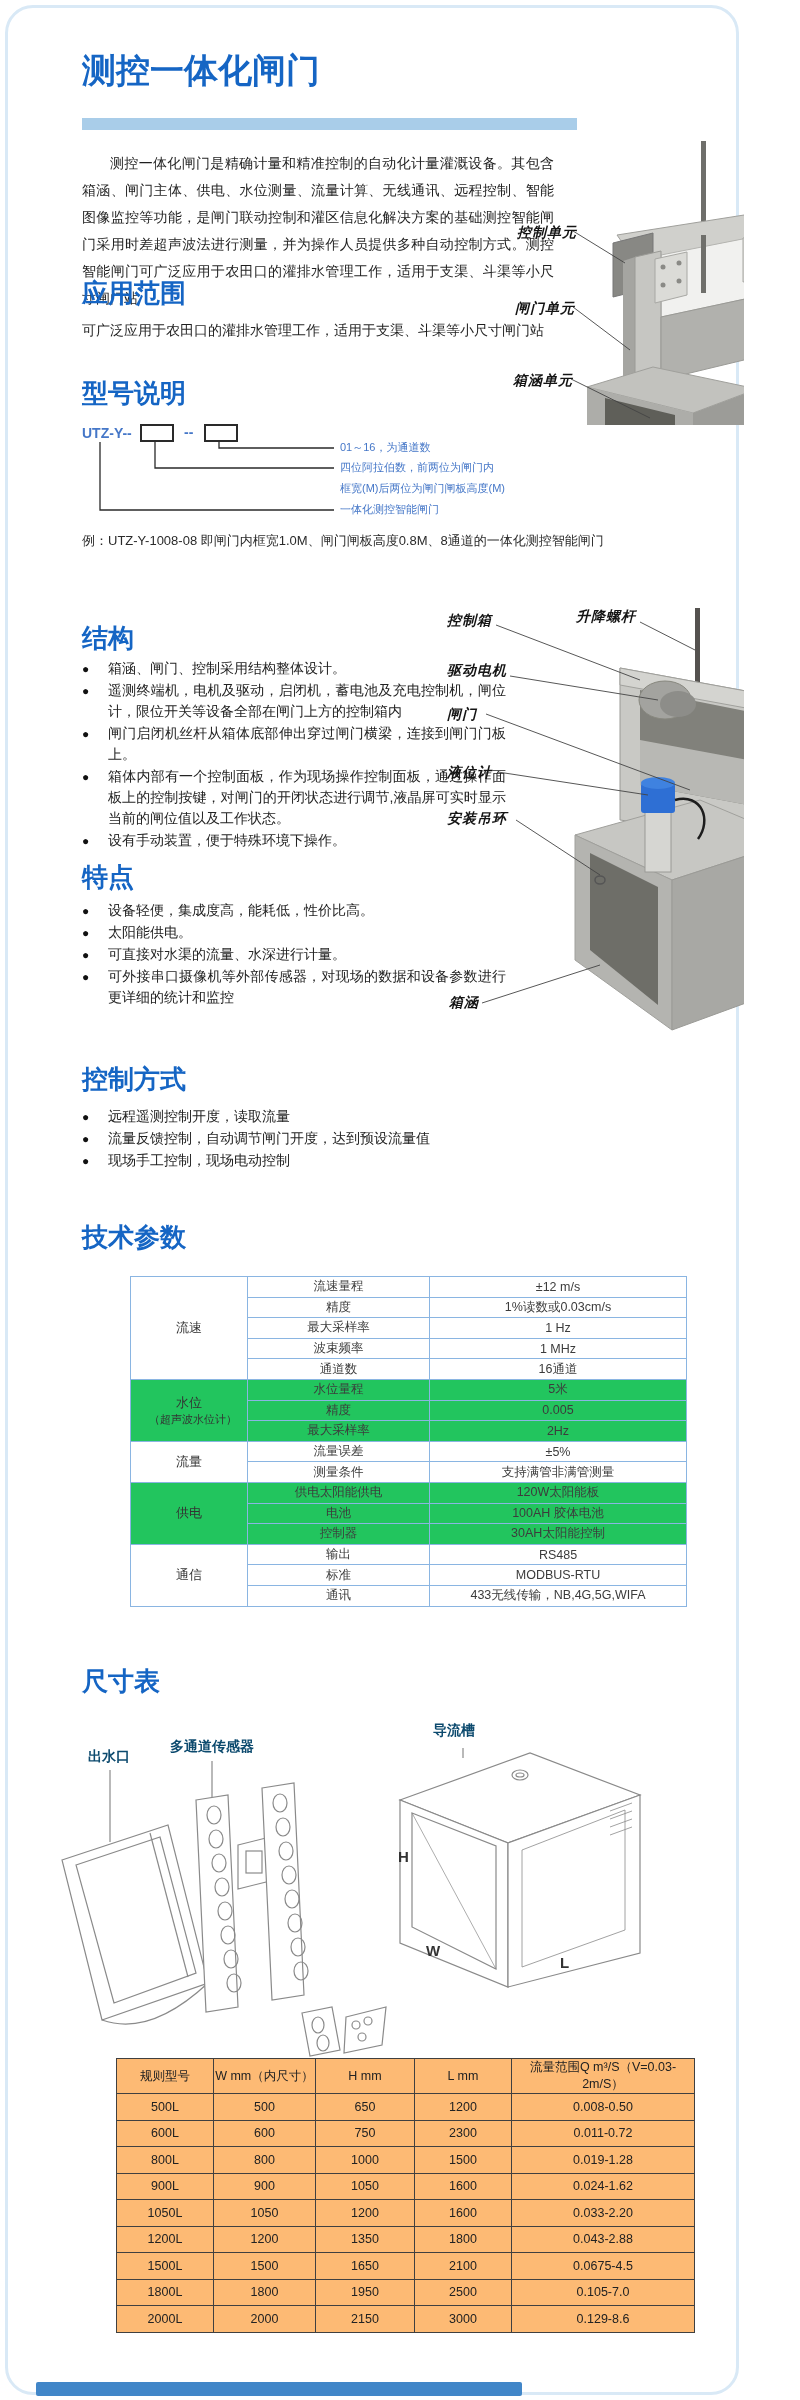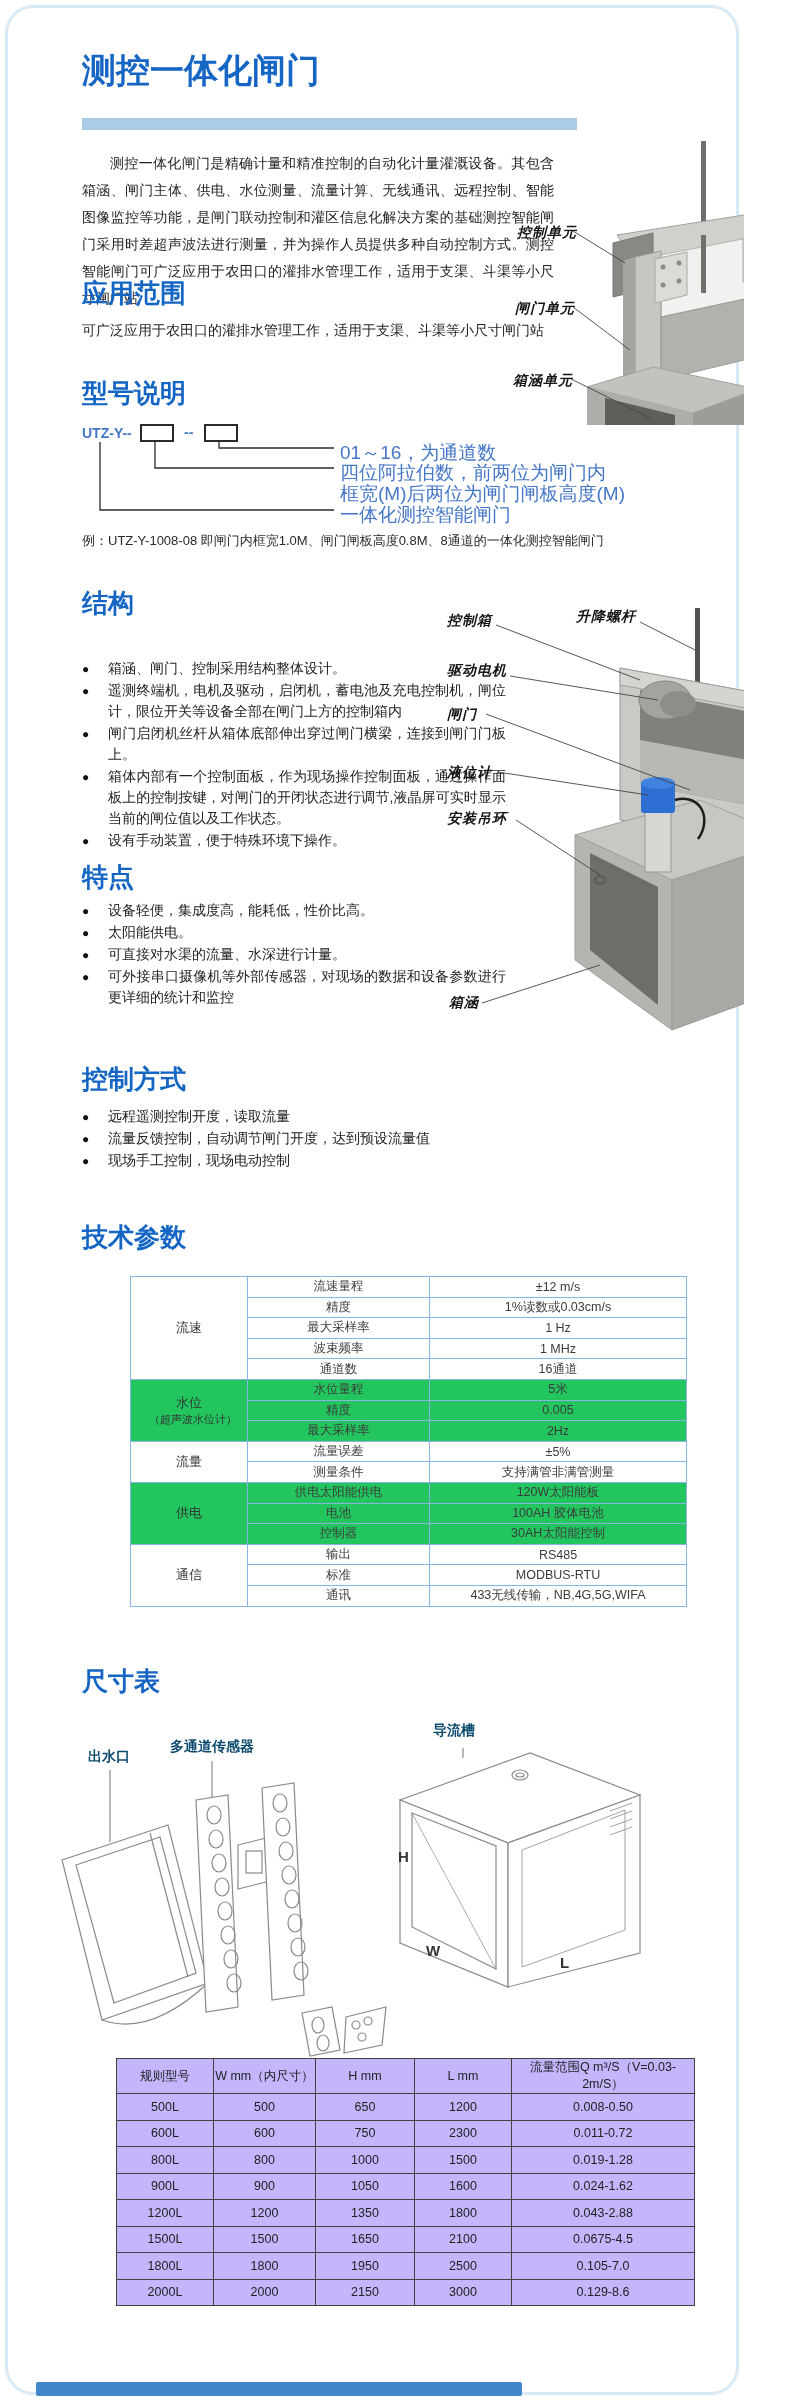--- a/index.html
+++ b/index.html
@@ -16,34 +16,34 @@
   .blist li{position:relative;padding-left:26px;font-size:14px;line-height:21px;color:#232323;
             margin-bottom:1px;text-align:justify;}
   .blist li::before{content:"●";position:absolute;left:0;top:1px;font-size:12px;color:#111;}
   
   .model{position:absolute;left:82px;top:424px;width:470px;height:105px;}
   .mprefix{position:absolute;left:0;top:1px;font-size:14px;font-weight:bold;color:#4577c8;}
   .mbox{position:absolute;top:0;width:30px;height:14px;border:2px solid #2a2a2a;background:#fff;}
   .mb1{left:58px;} .mb2{left:122px;}
   .mdash{position:absolute;left:102px;top:0;font-size:14px;font-weight:bold;color:#4577c8;}
   .mlines{position:absolute;left:0;top:0;}
-  .mlab{position:absolute;left:258px;font-size:19px;color:#4577c8;white-space:nowrap;}
+  .mlab{position:absolute;left:258px;font-size:11px;color:#4577c8;white-space:nowrap;}
   .mex{position:absolute;left:82px;top:532px;font-size:13px;color:#2a2a2a;margin:0;}
   
   .psvg{position:absolute;}
   .hw{position:absolute;font-family:"DejaVu Serif",serif;font-style:italic;font-weight:bold;
       font-size:14px;color:#141414;letter-spacing:1px;white-space:nowrap;}
   
   .tech{position:absolute;left:130px;top:1276px;width:556px;border-collapse:collapse;table-layout:fixed;}
   .tech td{border:1px solid #8ab5e2;height:19.6px;text-align:center;font-size:12.5px;color:#3c3c3c;padding:0;}
   .tech tr.shade td{background:#22c55e;}
   .tech .grp{font-size:13px;color:#333;}
   .tech .grp .sub{font-size:11px;padding-left:8px;}
   
-  .dim{position:absolute;left:116px;top:2058px;width:578px;border-collapse:collapse;table-layout:fixed;background:#c4b5fd;}
+  .dim{position:absolute;left:116px;top:2058px;width:578px;border-collapse:collapse;table-layout:fixed;background:#fdba74;}
   .dim th,.dim td{border:1px solid #404040;text-align:center;color:#222;font-weight:normal;padding:0;}
   .dim th{height:30px;font-size:12.5px;}
   .dim td{height:25.5px;font-size:12.5px;}
   .dimlab{position:absolute;font-size:15px;font-weight:bold;color:#333;}
   .diaglab{position:absolute;font-size:14px;font-weight:bold;color:#0c4a6e;white-space:nowrap;}
   .footer-bar{position:absolute;left:36px;top:2382px;width:486px;height:14px;background:#4186c8;border-radius:2px;}
 </style>
 </head>
 <body>
 
@@ -100,21 +100,21 @@
       <path d="M73,18 V44 H252" fill="none" stroke="#2a2a2a" stroke-width="1.3"></path>
       <path d="M18,18 V86 H252" fill="none" stroke="#2a2a2a" stroke-width="1.3"></path>
     </svg>
     <span class="mlab" style="top:16px;">01～16，为通道数</span>
     <span class="mlab" style="top:36px;">四位阿拉伯数，前两位为闸门内</span>
     <span class="mlab" style="top:57px;">框宽(M)后两位为闸门闸板高度(M)</span>
     <span class="mlab" style="top:78px;">一体化测控智能闸门</span>
   </div>
   <p class="mex">例：UTZ-Y-1008-08 即闸门内框宽1.0M、闸门闸板高度0.8M、8通道的一体化测控智能闸门</p>
 
-  <h2 class="sec" style="top:586px;">结构</h2>
+  <h2 class="sec" style="top:621px;">结构</h2>
   <ul class="blist" style="top:658px;">
       <li>箱涵、闸门、控制采用结构整体设计。</li>
       <li>遥测终端机，电机及驱动，启闭机，蓄电池及充电控制机，闸位计，限位开关等设备全部在闸门上方的控制箱内</li>
       <li>闸门启闭机丝杆从箱体底部伸出穿过闸门横梁，连接到闸门门板上。</li>
       <li>箱体内部有一个控制面板，作为现场操作控制面板，通过操作面板上的控制按键，对闸门的开闭状态进行调节,液晶屏可实时显示当前的闸位值以及工作状态。</li>
       <li>设有手动装置，便于特殊环境下操作。</li>
     </ul>
 
   <svg class="psvg" style="left:440px;top:605px;" width="360" height="440" viewBox="0 0 360 440">
     <rect x="255" y="3" width="5" height="120" fill="#55524f"></rect>
@@ -355,20 +355,27 @@
           <td>0.019-1.28</td>
         </tr>
         <tr>
           <td>900L</td>
           <td>900</td>
           <td>1050</td>
           <td>1600</td>
           <td>0.024-1.62</td>
         </tr>
         <tr>
+          <td>1050L</td>
+          <td>1050</td>
+          <td>1200</td>
+          <td>1600</td>
+          <td>0.033-2.20</td>
+        </tr>
+        <tr>
           <td>1200L</td>
           <td>1200</td>
           <td>1350</td>
           <td>1800</td>
           <td>0.043-2.88</td>
         </tr>
         <tr>
           <td>1500L</td>
           <td>1500</td>
           <td>1650</td>

